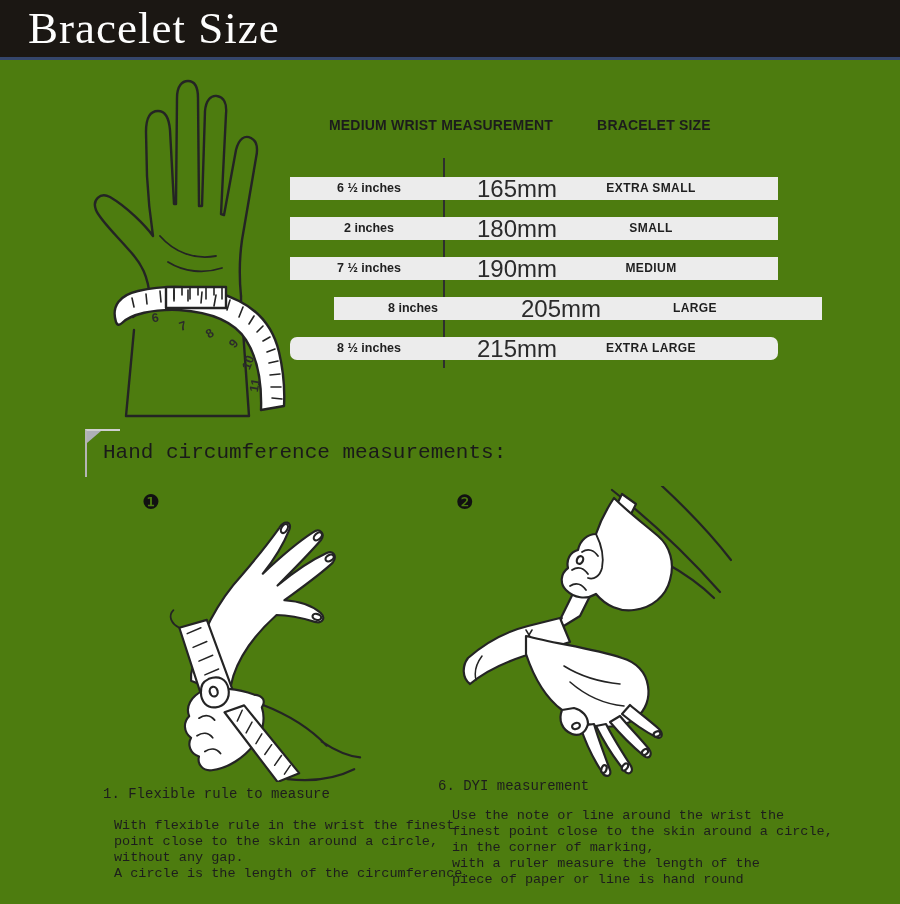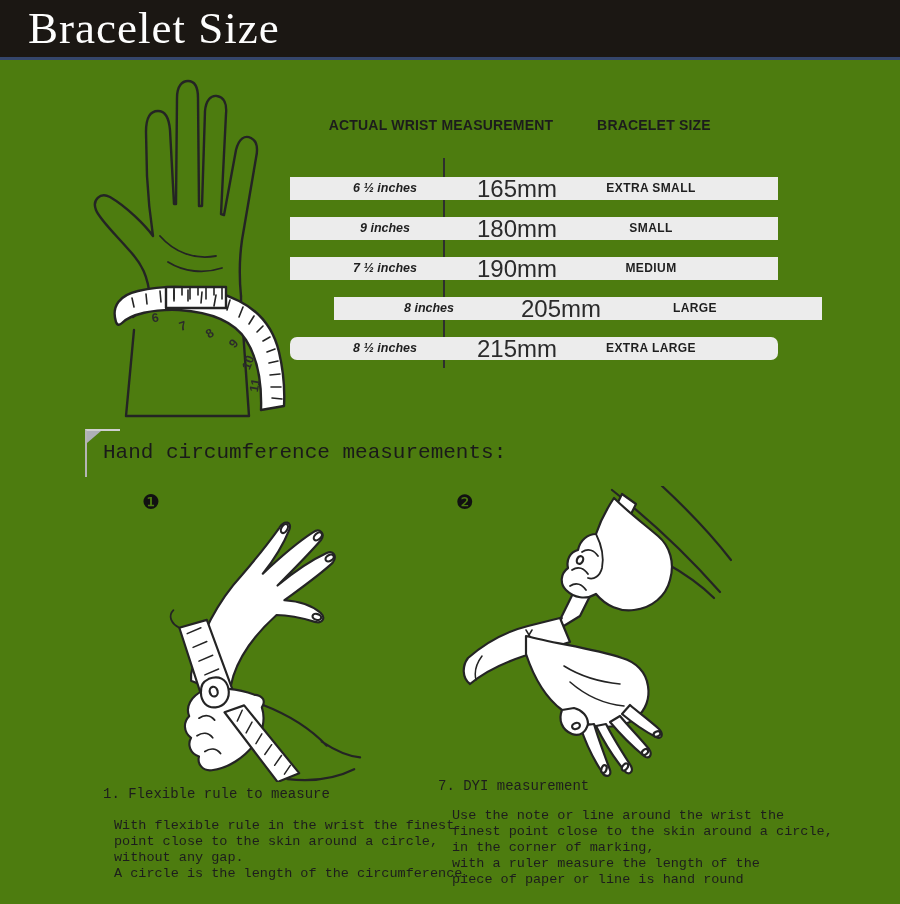--- a/index.html
+++ b/index.html
@@ -12,21 +12,21 @@
   .title-text{left:28px;top:2px;font-family:"Liberation Serif",serif;font-size:45px;font-weight:500;
               color:#fdfdfd;letter-spacing:1px;white-space:nowrap;}
 
   
   .tbl-header{top:117px;font-size:14px;font-weight:700;color:#1c1c1c;text-align:center;letter-spacing:.2px;white-space:nowrap;}
   .hdr-measure{left:296px;width:290px;}
   .hdr-size{left:579px;width:150px;}
   .tbl-divider{left:443px;top:158px;width:2px;height:210px;background:#2e2e2e;}
   .size-row{left:290px;width:488px;height:23px;background:#ececec;}
   .cell{position:absolute;top:0;height:23px;line-height:23px;text-align:center;white-space:nowrap;}
-  .cell-inches{left:20px;width:150px;font-size:12.5px;font-weight:600;color:#1f1f1f;font-style:italic;}
+  .cell-inches{left:4px;width:150px;font-size:12.5px;font-weight:600;color:#1f1f1f;}
   .cell-mm{left:157px;width:140px;font-size:24px;font-weight:400;color:#2b2b2b;}
   .cell-size{left:286px;width:150px;font-size:12px;font-weight:700;letter-spacing:.4px;color:#1f1f1f;}
 
   
   .corner-mark{left:85px;top:429px;width:33px;height:46px;border-left:2px solid #b5b5b5;border-top:2px solid #cfcfcf;}
   .corner-fold{position:absolute;left:0;top:0;width:14px;height:12px;background:#aeb0b6;
                clip-path:polygon(0 0,100% 0,0 100%);}
   .section-heading{left:103px;top:441px;font-family:Liberation Mono, monospace;font-size:21px;
                    color:#1a1a1a;white-space:nowrap;}
 
@@ -82,31 +82,31 @@
     <g fill="#2b2b2b" font-size="12.5" font-weight="700" text-anchor="middle">
       <text x="68" y="246" transform="rotate(-10 68 246)">6</text>
       <text x="96" y="254" transform="rotate(-18 96 254)">7</text>
       <text x="124" y="261" transform="rotate(-32 124 261)">8</text>
       <text x="149" y="270" transform="rotate(-52 149 270)">9</text>
       <text x="164" y="288" transform="rotate(-68 164 288)">10</text>
       <text x="171" y="310" transform="rotate(-80 171 310)">11</text>
     </g>
   </svg>
 
-  <div class="abs tbl-header hdr-measure">ACTUAL WRIST MEASUREMENT</div>
+  <div class="abs tbl-header hdr-measure">MEDIUM WRIST MEASUREMENT</div>
   <div class="abs tbl-header hdr-size">BRACELET SIZE</div>
   <div class="abs tbl-divider"></div>
 
   <div class="abs size-row" style="top:177px;">
     <span class="cell cell-inches">6 ½ inches</span>
     <span class="cell cell-mm">165mm</span>
     <span class="cell cell-size">EXTRA SMALL</span>
   </div>
   <div class="abs size-row" style="top:217px;">
-    <span class="cell cell-inches">9 inches</span>
+    <span class="cell cell-inches">2 inches</span>
     <span class="cell cell-mm">180mm</span>
     <span class="cell cell-size">SMALL</span>
   </div>
   <div class="abs size-row" style="top:257px;">
     <span class="cell cell-inches">7 ½ inches</span>
     <span class="cell cell-mm">190mm</span>
     <span class="cell cell-size">MEDIUM</span>
   </div>
   <div class="abs size-row" style="top:297px;margin-left:44px;">
     <span class="cell cell-inches">8 inches</span>
@@ -193,21 +193,21 @@
   </svg>
 
   <div class="abs mono caption cap-1">1. Flexible rule to measure</div>
   <div class="abs mono para para-1">
     <div>With flexible rule in the wrist the finest</div>
     <div>point close to the skin around a circle,</div>
     <div>without any gap.</div>
     <div>A circle is the length of the circumference.</div>
   </div>
 
-  <div class="abs mono caption cap-2">7. DYI measurement</div>
+  <div class="abs mono caption cap-2">6. DYI measurement</div>
   <div class="abs mono para para-2">
     <div>Use the note or line around the wrist the</div>
     <div>finest point close to the skin around a circle,</div>
     <div>in the corner of marking,</div>
     <div>with a ruler measure the length of the</div>
     <div>piece of paper or line is hand round</div>
   </div>
 
 </div>
 

